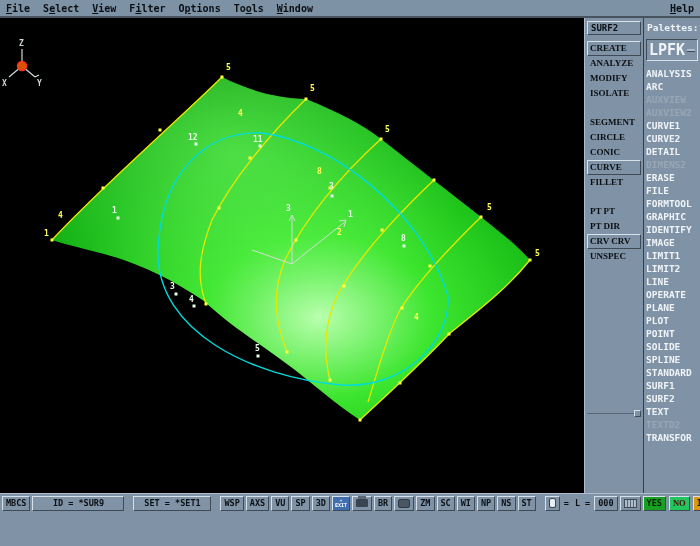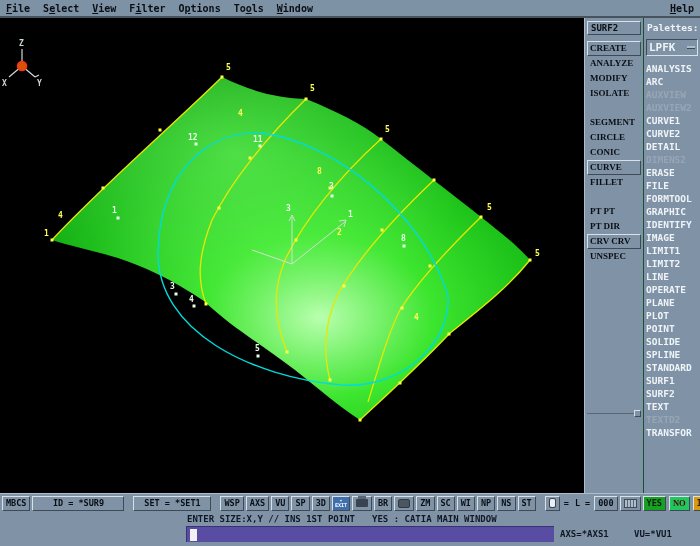--- a/index.html
+++ b/index.html
@@ -59,21 +59,21 @@
     position:absolute; right:-2px; top:-3px; width:7px; height:7px;
     background:#8managers093a6; background:#8093a6;
     border-top:1px solid #d7e1ea; border-left:1px solid #d7e1ea;
     border-bottom:1px solid #3e4a56; border-right:1px solid #3e4a56;
   }
 
   #palettes-title { font-size:9.5px; color:#eef3f8; margin:2px 0 6px 1px; white-space:nowrap; }
   #lpfk-dropdown {
     border-top:1px solid #3e4a56; border-left:1px solid #3e4a56;
     border-bottom:1px solid #d7e1ea; border-right:1px solid #d7e1ea;
-    color:#eef3f8; font-size:11px; padding:1px 2px; margin-bottom:6px;
+    color:#eef3f8; font-size:15px; padding:1px 2px; margin-bottom:6px;
     display:flex; align-items:center; justify-content:space-between;
   }
   #lpfk-dropdown .dash { width:8px; height:3px; background:#aebccb; border-bottom:1px solid #3e4a56; }
   .pal-item { font-size:9.5px; line-height:13px; color:#eef3f8; white-space:nowrap; cursor:default; }
   .pal-item.disabled { color:#97a6b6; }
 
   
   #toolbar {
     position:absolute; left:0; top:493px; width:700px; height:19px;
     background:#8093a6; border-top:1px solid #aebccb;
@@ -372,25 +372,14 @@
           <span class="icon-kbd"></span>
         </span>
       </span>
     <span id="tb-right">
         <span class="tb-btn tb-yes">YES</span>
         <span class="tb-btn tb-no">NO</span>
         <span class="tb-btn tb-int">INT</span>
       </span>
   </div>
 
-  <div id="statusbar">
-    <div id="status-msgs">
-      <span id="status-prompt">ENTER SIZE:X,Y // INS 1ST POINT</span>
-      <span id="status-window">YES : CATIA MAIN WINDOW</span>
-    </div>
-    <div id="command-input">
-      <span id="command-cursor"></span>
-    </div>
-    <span id="status-axs">AXS=*AXS1</span>
-    <span id="status-vu">VU=*VU1</span>
-  </div>
 
 </div>
 
 </body></html>

